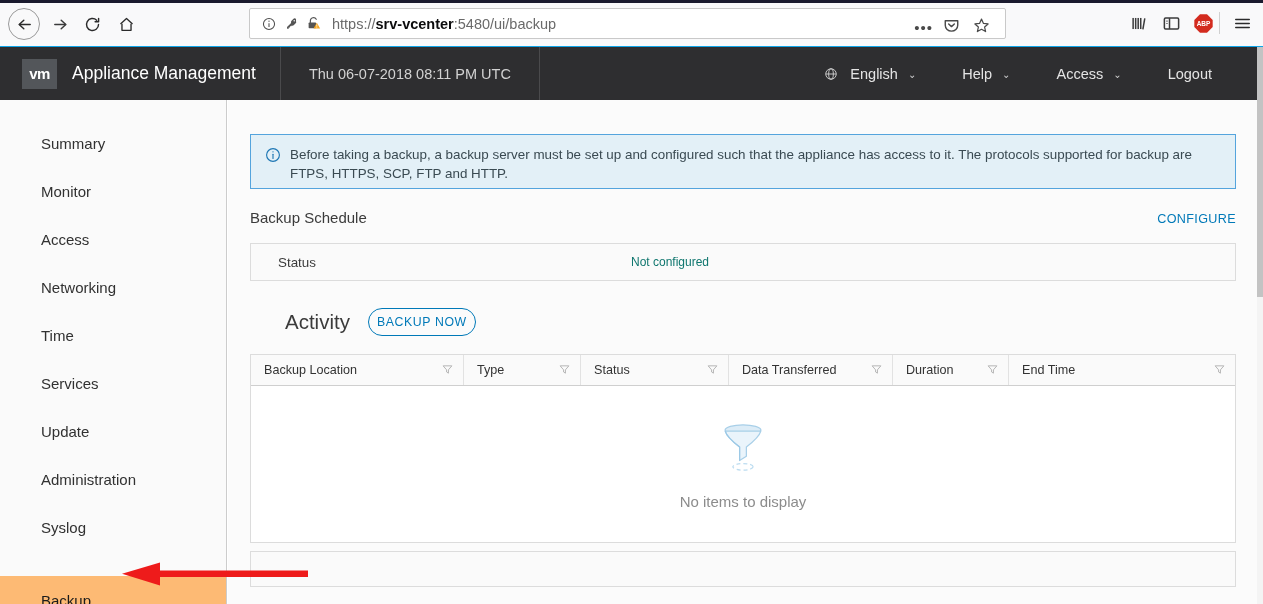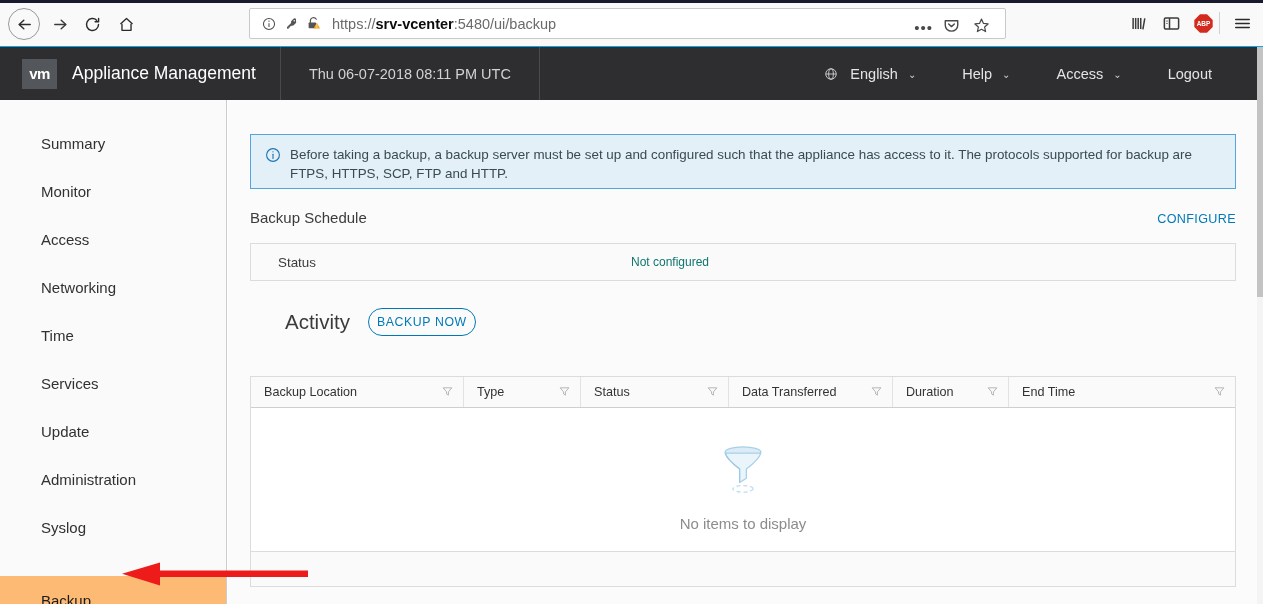--- a/index.html
+++ b/index.html
@@ -188,21 +188,20 @@
     padding: 6px 8px;
     border-radius: 14px;
     cursor: pointer;
   }
 
   #activity-table {
     position: absolute; left: 22px; top: 254px;
     width: 986px; height: 189px;
     background: #ffffff;
     border: 1px solid #dcdcdc;
-    margin-top: 22px;
   }
   #table-head {
     display: flex;
     height: 31px;
     background: #fafafa;
     border-bottom: 1px solid #cfcfcf;
   }
   .th {
     display: flex; align-items: center;
     font-size: 12.6px; color: #333333;

